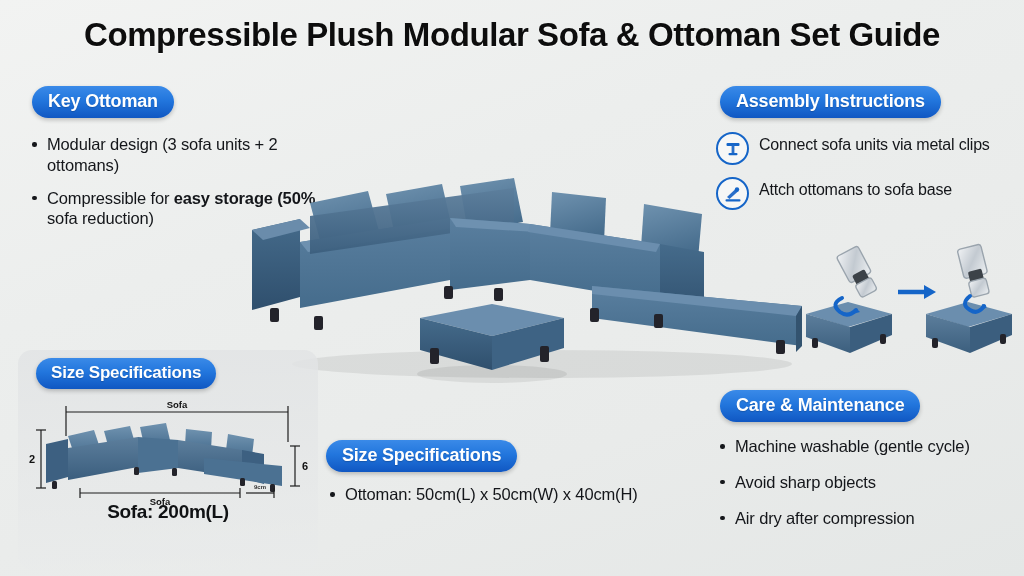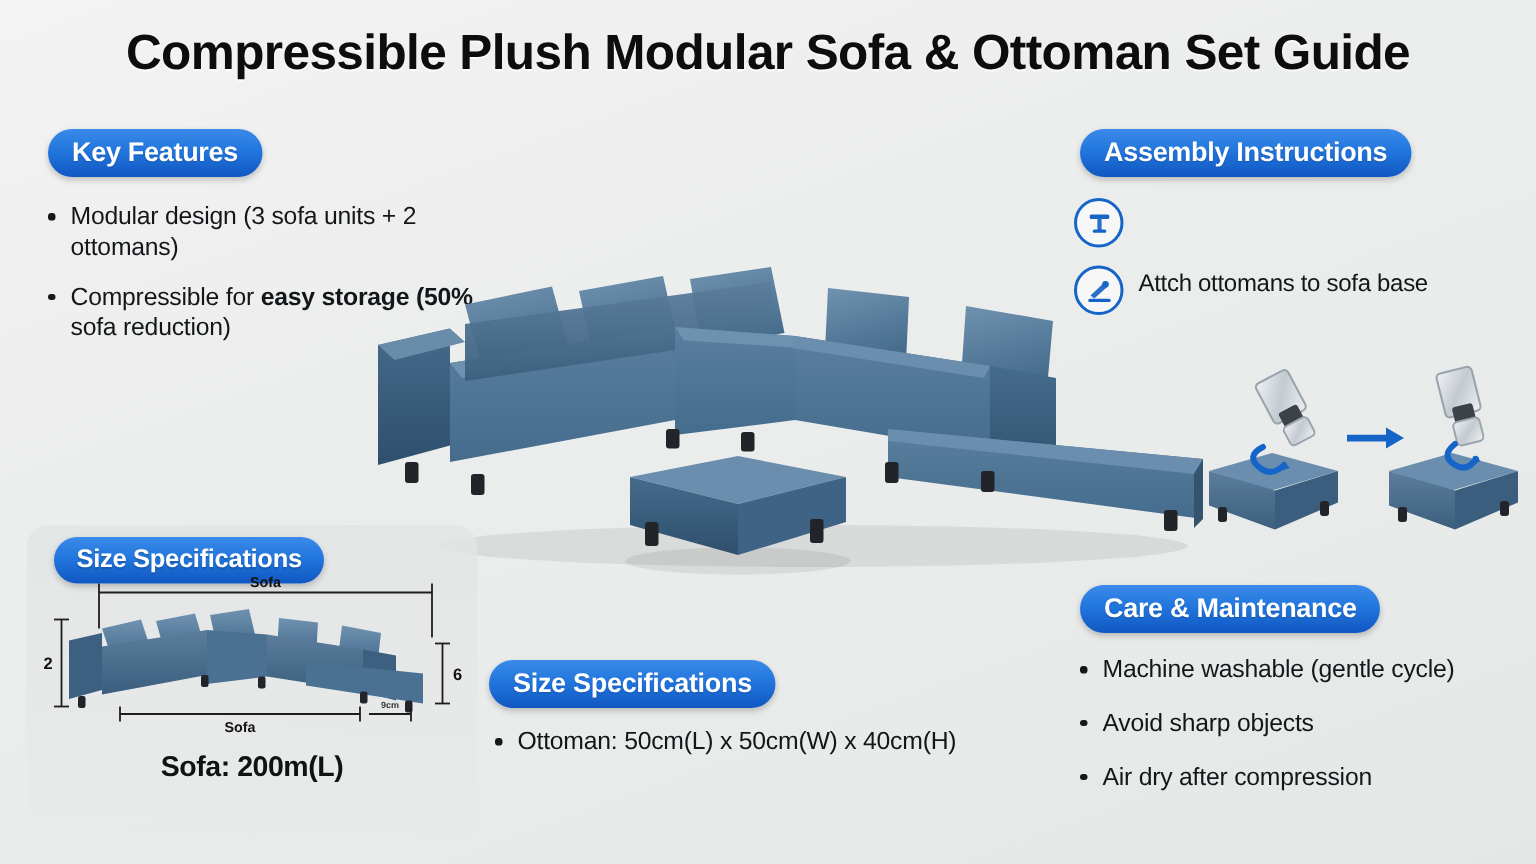--- a/index.html
+++ b/index.html
@@ -77,56 +77,57 @@
   #size-center .badge { margin-bottom:12px; }
   #size-center .bullets li { margin-bottom:9px; font-size:16.5px; }
 
   
   #size-panel {
     position:absolute; left:18px; top:350px; width:300px; height:220px;
     background:linear-gradient(180deg,rgba(226,228,229,.85),rgba(233,235,235,.55));
     border-radius:14px;
   }
   #size-panel .badge { position:absolute; left:18px; top:8px; }
-  #diagram-wrap { position:absolute; left:6px; top:29px; width:290px; height:110px; }
+  #diagram-wrap { position:absolute; left:6px; top:46px; width:290px; height:110px; }
   .dim-caption {
     position:absolute; left:0; top:150px; width:100%;
     text-align:center; font-size:19px; font-weight:bold; line-height:1.22;
     color:#101214; letter-spacing:-0.3px;
   }
 
   
   #sofa-main { position:absolute; left:252px; top:168px; width:570px; height:225px; }
   #ottoman-steps { position:absolute; left:798px; top:242px; width:226px; height:120px; }
   svg { display:block; overflow:visible; }
 </style>
 </head>
 <body>
 
 <div id="page-title">Compressible Plush Modular Sofa &amp; Ottoman Set Guide</div>
 
 <section id="key-features">
-  <div class="badge">Key Features</div>
+  <div class="badge">Key Ottoman</div>
   <ul class="bullets">
     <li><span>Modular design (3 sofa units + 2 ottomans)</span></li>
     <li><span>Compressible for </span><b>easy storage (50%</b><span> sofa reduction)</span></li>
   </ul>
 </section>
 
 <section id="assembly">
   <div class="badge">Assembly Instructions</div>
 
   <div class="assembly-row">
     <span class="circ-icon">
       <svg width="20" height="20" viewBox="0 0 20 20">
         <rect x="3.5" y="4" width="13" height="3" rx="1" fill="#1565c8"></rect>
         <rect x="8.6" y="6.5" width="2.8" height="8" fill="#2a6fc9"></rect>
         <rect x="5.5" y="14" width="9" height="2.2" rx="1" fill="#1565c8"></rect>
       </svg>
     </span>
+    <span class="txt">Connect sofa units via metal clips</span>
   </div>
 
   <div class="assembly-row">
     <span class="circ-icon">
       <svg width="20" height="20" viewBox="0 0 20 20">
         <path d="M4 13 L13 4.5 L15.5 7 L6.5 15 Z" fill="#2a6fc9"></path>
         <circle cx="14" cy="5.5" r="2.2" fill="#1565c8"></circle>
         <rect x="2.5" y="15.2" width="15" height="2.2" rx="1" fill="#1565c8"></rect>
       </svg>
     </span>

